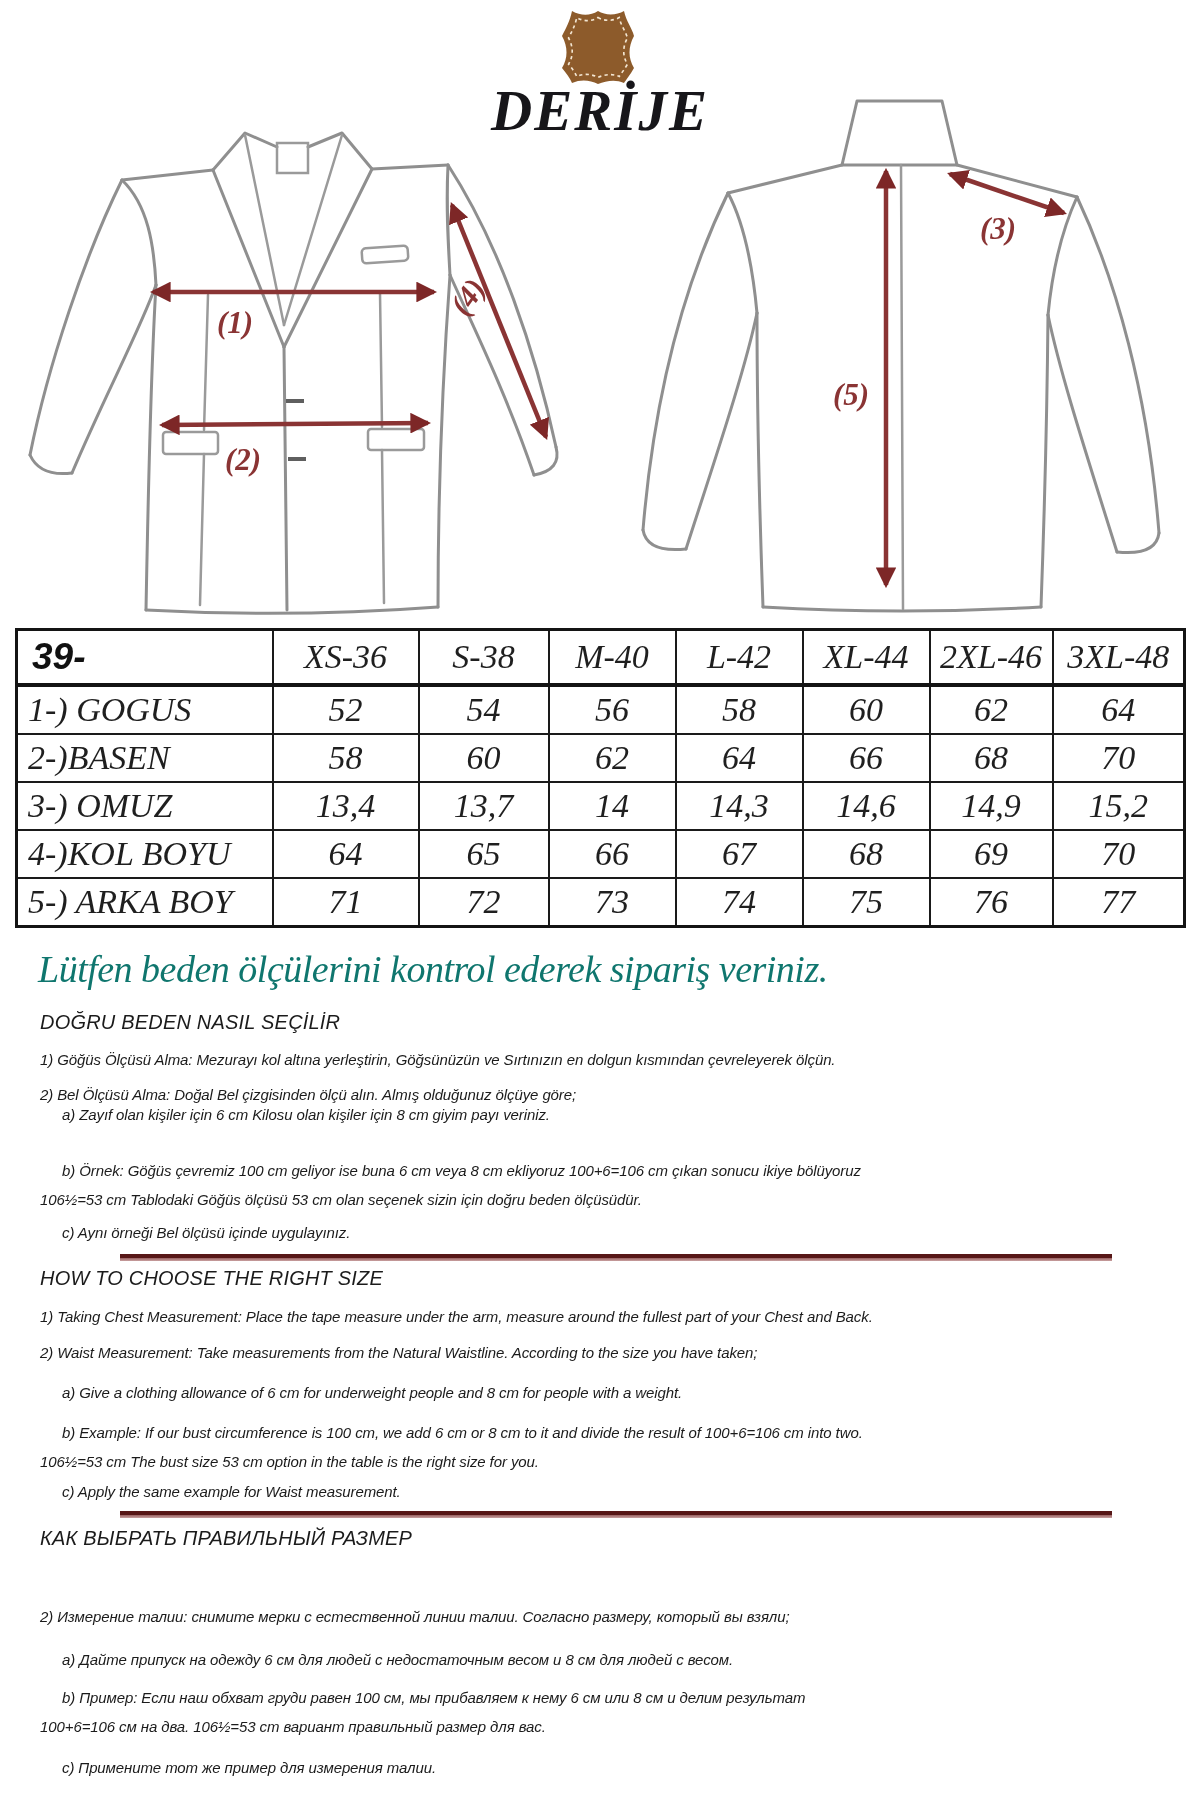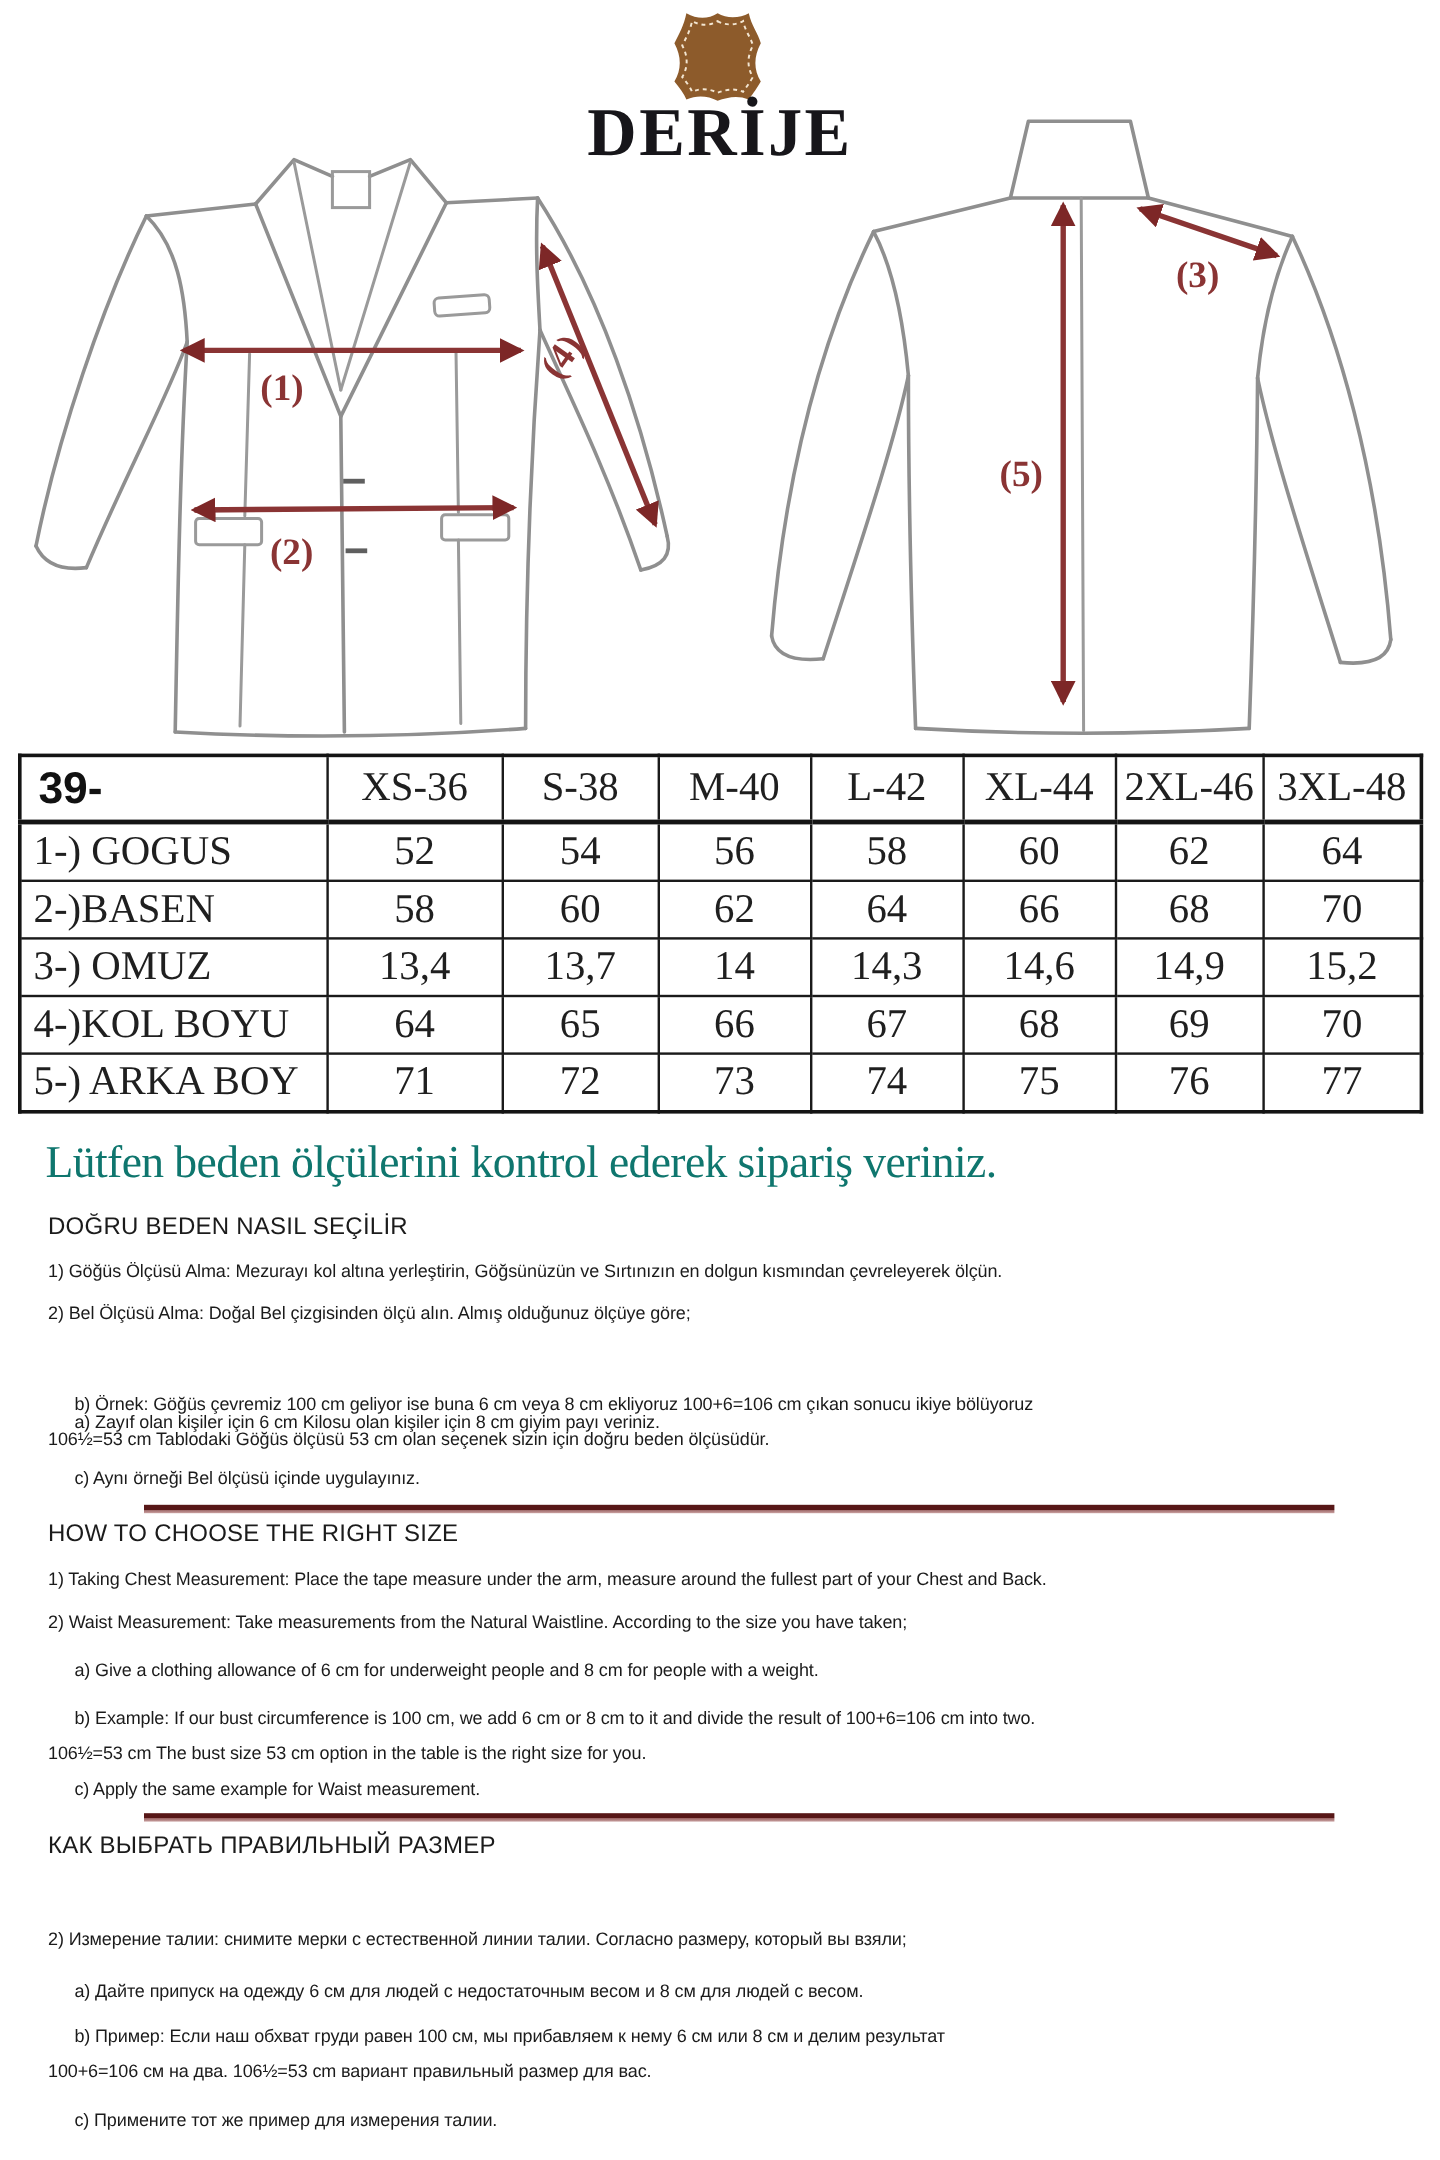--- a/index.html
+++ b/index.html
@@ -1,18 +1,18 @@
 <!DOCTYPE html>
 <html><head>
 <meta charset="utf-8">
 <style>
   html,body { margin:0; padding:0; background:#ffffff; }
   #page {
     position:relative; width:1200px; height:1800px; background:#ffffff;
-    overflow:hidden; font-family:"Liberation Sans", sans-serif;
+    overflow:hidden; font-family:"Liberation Sans", sans-serif;font-style:italic;
   }
   
   #brand-patch { position:absolute; left:560px; top:8px; }
   #brand-name {
     position:absolute; left:0; top:78px; width:1200px; text-align:center;
     font-family:"Liberation Serif", serif; font-weight:bold; font-size:57px;
     letter-spacing:2px; color:#17161a;
   }
   
   #diagram { position:absolute; left:0; top:85px; }
@@ -213,21 +213,21 @@
       </tr>
     </tbody>
       </table>
   </div>
 
   <div id="headline">Lütfen beden ölçülerini kontrol ederek sipariş veriniz.</div>
 
   <div class="t head" style="top:1008px">DOĞRU BEDEN NASIL SEÇİLİR</div>
   <div class="t" style="top:1046px">1) Göğüs Ölçüsü Alma: Mezurayı kol altına yerleştirin, Göğsünüzün ve Sırtınızın en dolgun kısmından çevreleyerek ölçün.</div>
   <div class="t" style="top:1081px">2) Bel Ölçüsü Alma: Doğal Bel çizgisinden ölçü alın. Almış olduğunuz ölçüye göre;</div>
-  <div class="t indent" style="top:1172px">a) Zayıf olan kişiler için 6 cm Kilosu olan kişiler için 8 cm giyim payı veriniz.</div>
+  <div class="t indent" style="top:1101px">a) Zayıf olan kişiler için 6 cm Kilosu olan kişiler için 8 cm giyim payı veriniz.</div>
   <div class="t indent two" style="top:1156px">b) Örnek: Göğüs çevremiz 100 cm geliyor ise buna 6 cm veya 8 cm ekliyoruz 100+6=106 cm çıkan sonucu ikiye bölüyoruz
 106½=53 cm Tablodaki Göğüs ölçüsü 53 cm olan seçenek sizin için doğru beden ölçüsüdür.</div>
   <div class="t indent" style="top:1219px">c) Aynı örneği Bel ölçüsü içinde uygulayınız.</div>
   <div class="divider" style="top:1254px"></div>
 
   <div class="t head" style="top:1264px">HOW TO CHOOSE THE RIGHT SIZE</div>
   <div class="t" style="top:1303px">1) Taking Chest Measurement: Place the tape measure under the arm, measure around the fullest part of your Chest and Back.</div>
   <div class="t" style="top:1339px">2) Waist Measurement: Take measurements from the Natural Waistline. According to the size you have taken;</div>
   <div class="t indent" style="top:1379px">a) Give a clothing allowance of 6 cm for underweight people and 8 cm for people with a weight.</div>
   <div class="t indent two" style="top:1418px">b) Example: If our bust circumference is 100 cm, we add 6 cm or 8 cm to it and divide the result of 100+6=106 cm into two.

